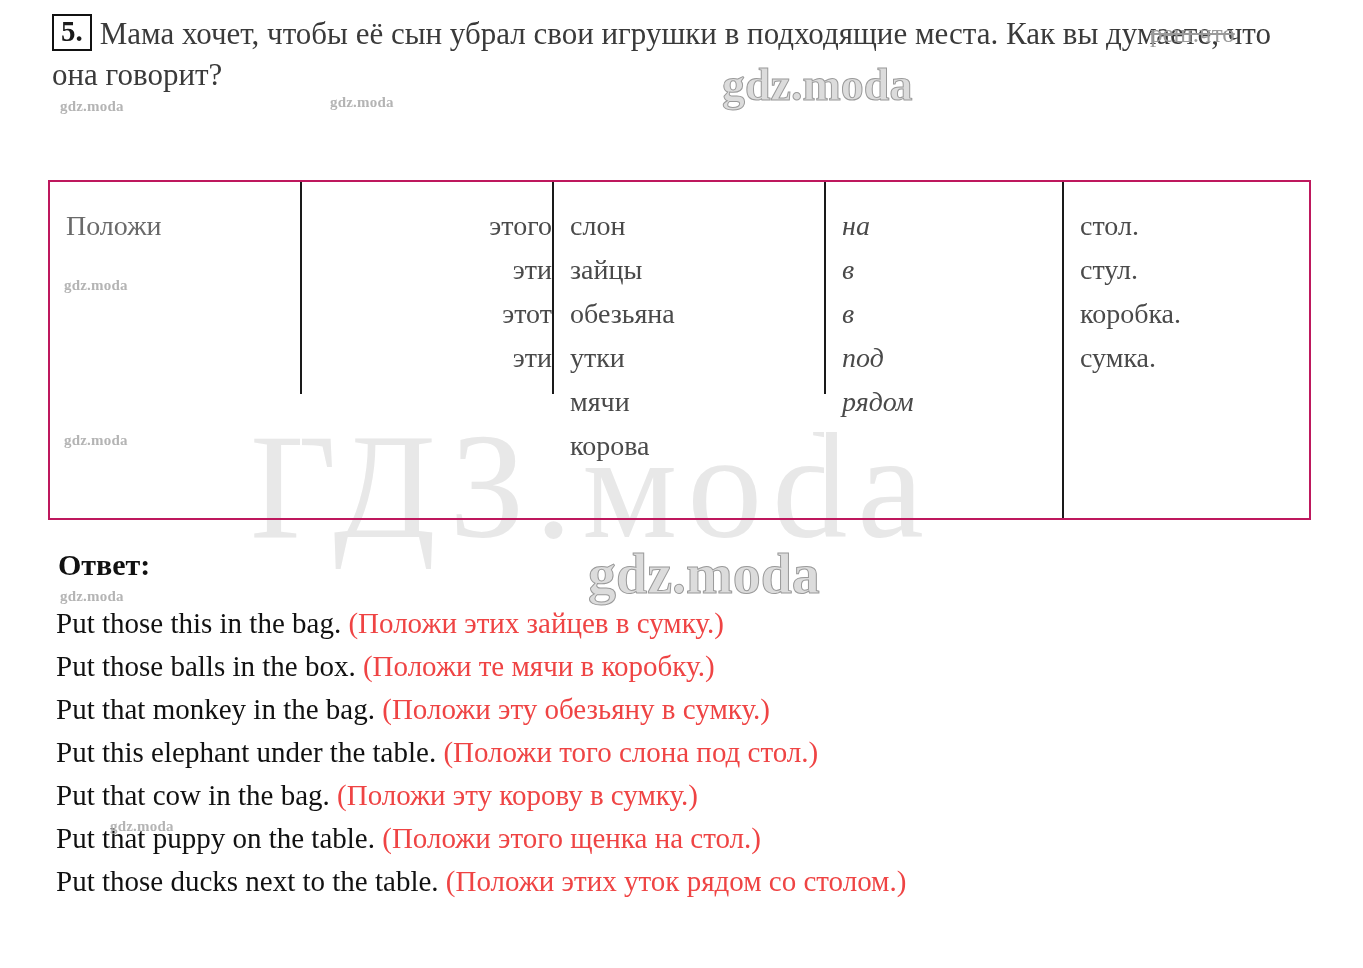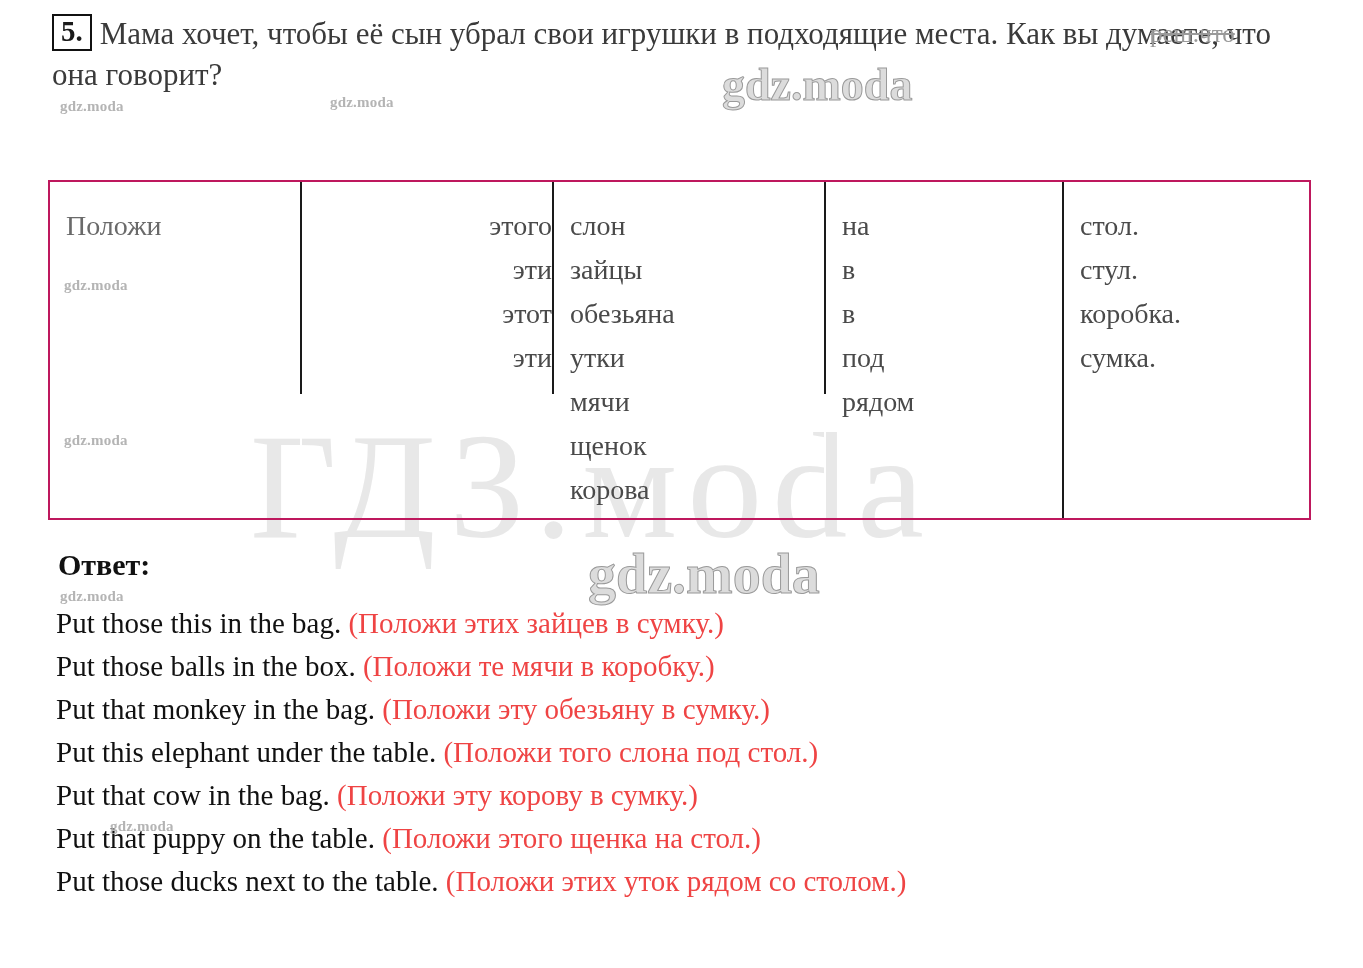--- a/index.html
+++ b/index.html
@@ -72,21 +72,21 @@
   }
   .tbl-col {
     box-sizing: border-box;
     padding: 22px 0 0 16px;
     position: relative;
   }
   .tbl-col + .tbl-col { border-left: 2px solid #1a1a1a; }
   .col-0 { width: 250px; }
   .col-1 { width: 252px; text-align: right; }
   .col-2 { width: 272px; }
-  .col-3 { width: 238px; }
+  .col-3 { width: 238px; font-style: italic; }
   .col-4 { width: 245px; }
   .tbl-col .cellline {
     font-size: 28px;
     line-height: 44px;
     color: #4a4a4a;
     white-space: nowrap;
   }
   .col-0 .cellline { color: #6a6a6a; }
 
   
@@ -186,21 +186,20 @@
       <div class="cellline">этот</div>
       <div class="cellline">эти</div>
     </div>
 
     <div class="tbl-col col-2 short-border">
       <div class="cellline">слон</div>
       <div class="cellline">зайцы</div>
       <div class="cellline">обезьяна</div>
       <div class="cellline">утки</div>
       <div class="cellline">мячи</div>
-      <div class="cellline">щенок</div>
       <div class="cellline">корова</div>
     </div>
 
     <div class="tbl-col col-3 short-border">
       <div class="cellline">на</div>
       <div class="cellline">в</div>
       <div class="cellline">в</div>
       <div class="cellline">под</div>
       <div class="cellline">рядом</div>
     </div>

